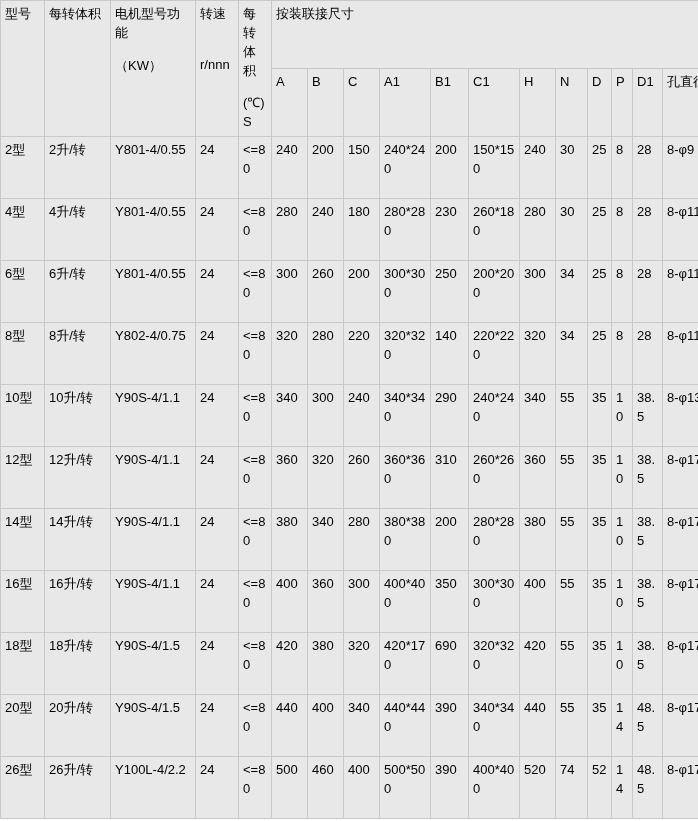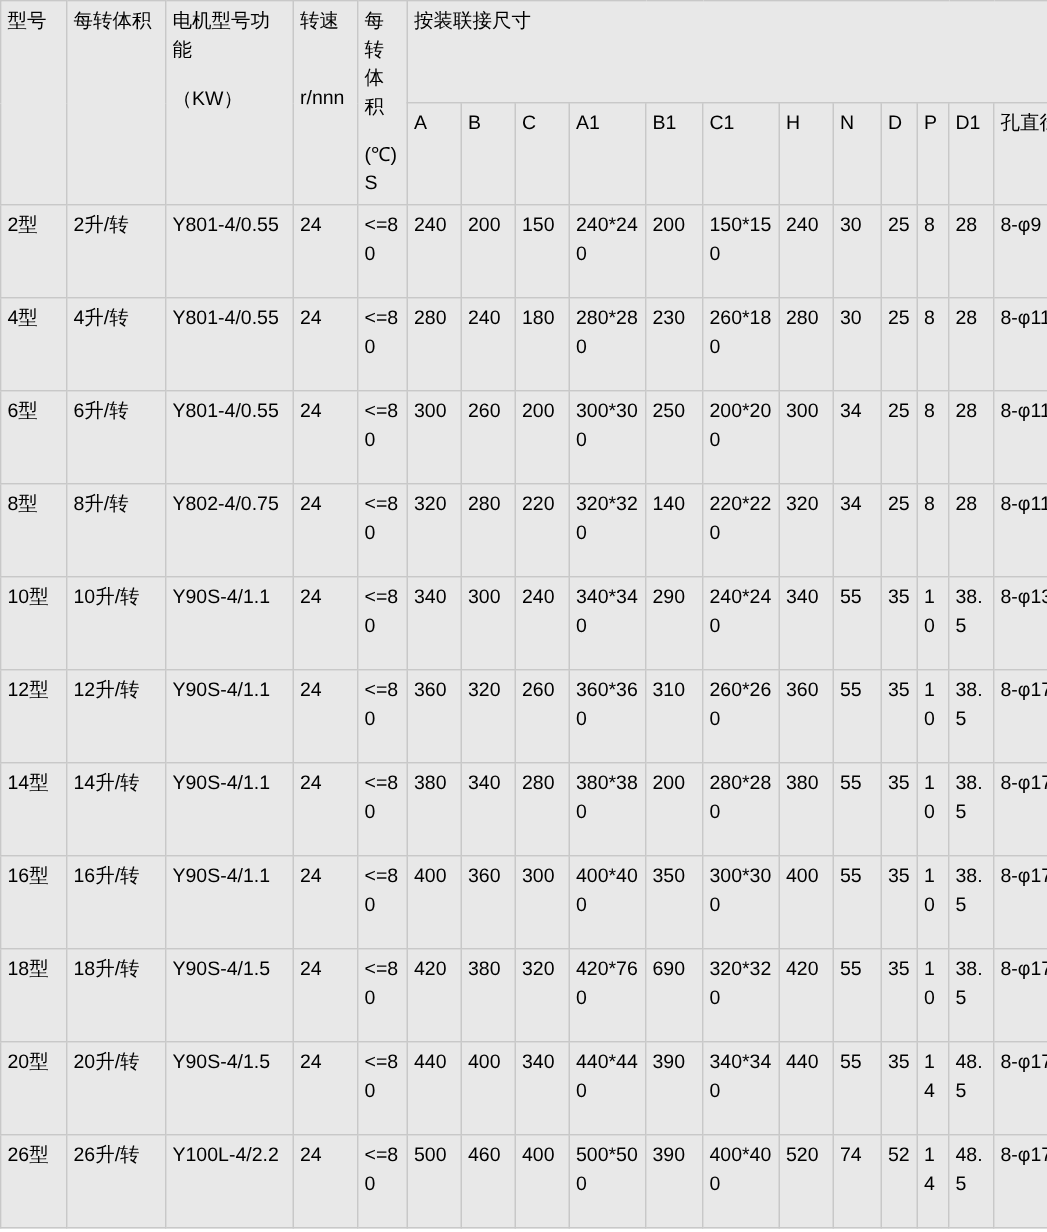--- a/index.html
+++ b/index.html
@@ -283,21 +283,21 @@
       </tr>
       <tr class="row-h">
         <td>18型</td>
         <td>18升/转</td>
         <td>Y90S-4/1.5</td>
         <td>24</td>
         <td>&lt;=80</td>
         <td>420</td>
         <td>380</td>
         <td>320</td>
-        <td>420*760</td>
+        <td>420*170</td>
         <td>690</td>
         <td>320*320</td>
         <td>420</td>
         <td>55</td>
         <td>35</td>
         <td>10</td>
         <td>38.5</td>
         <td>8-φ17</td>
       </tr>
       <tr class="row-h">

